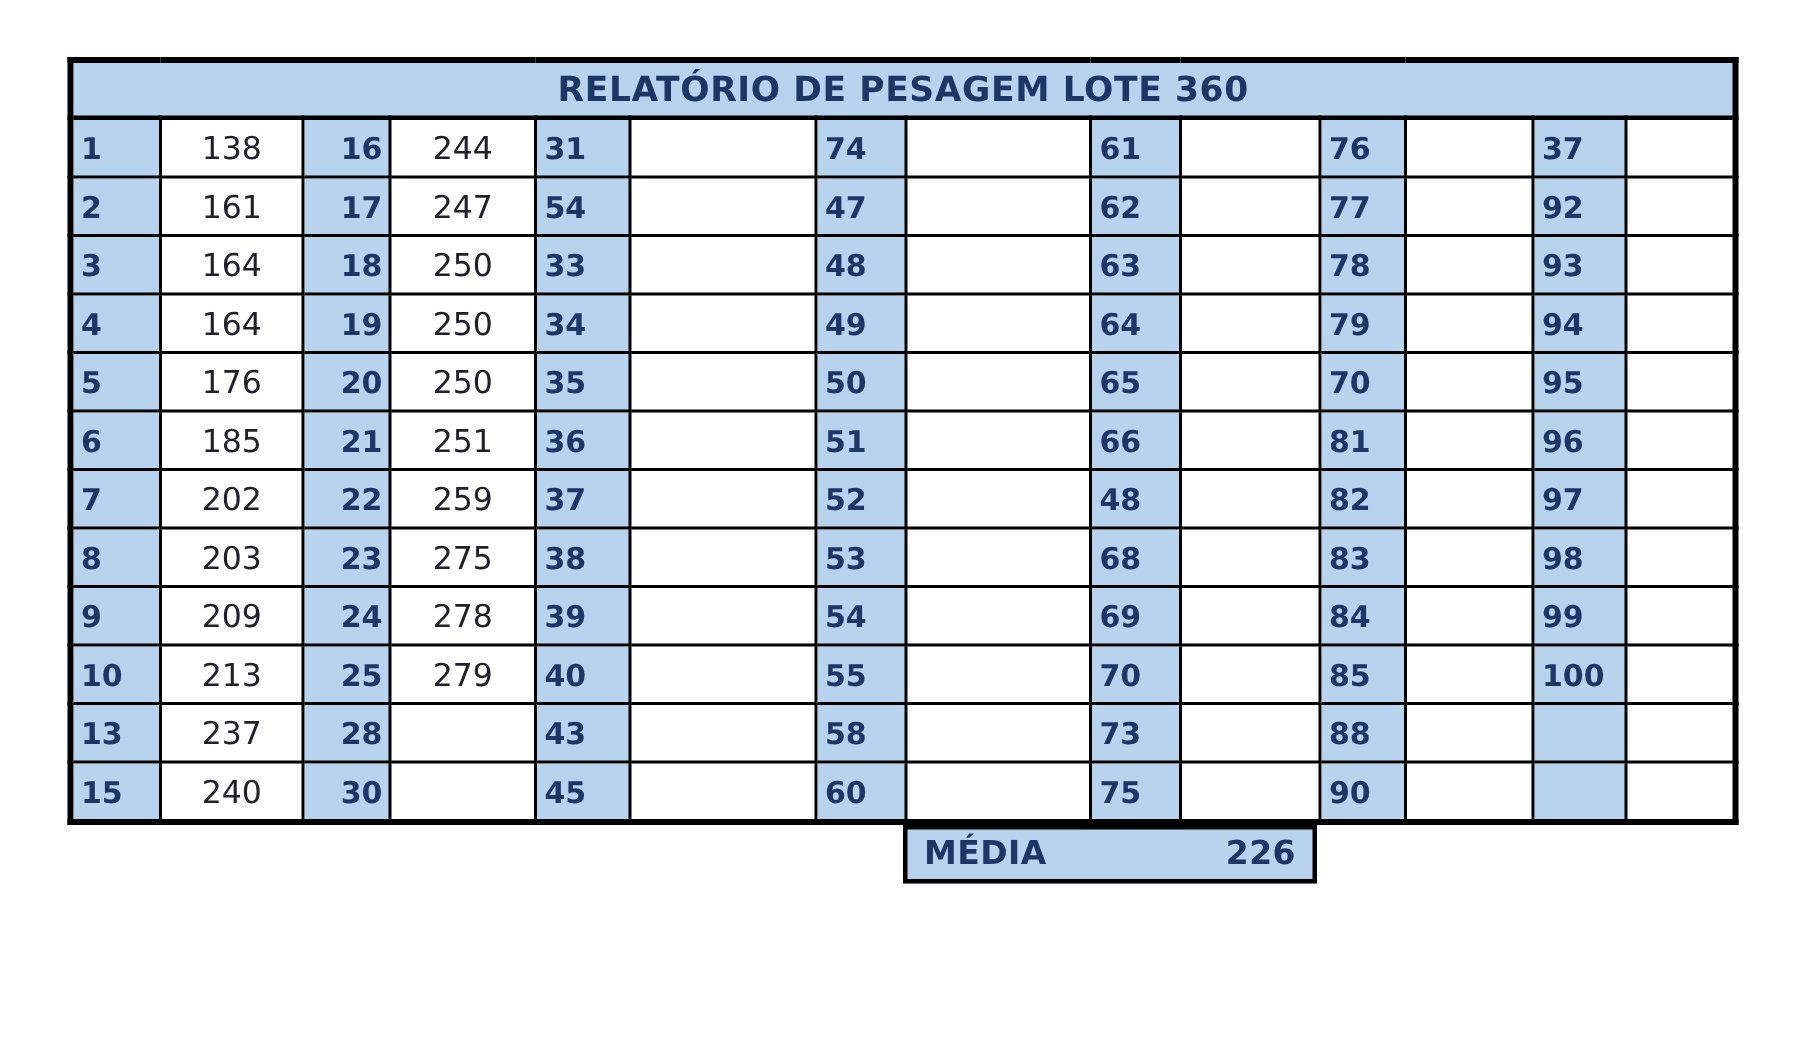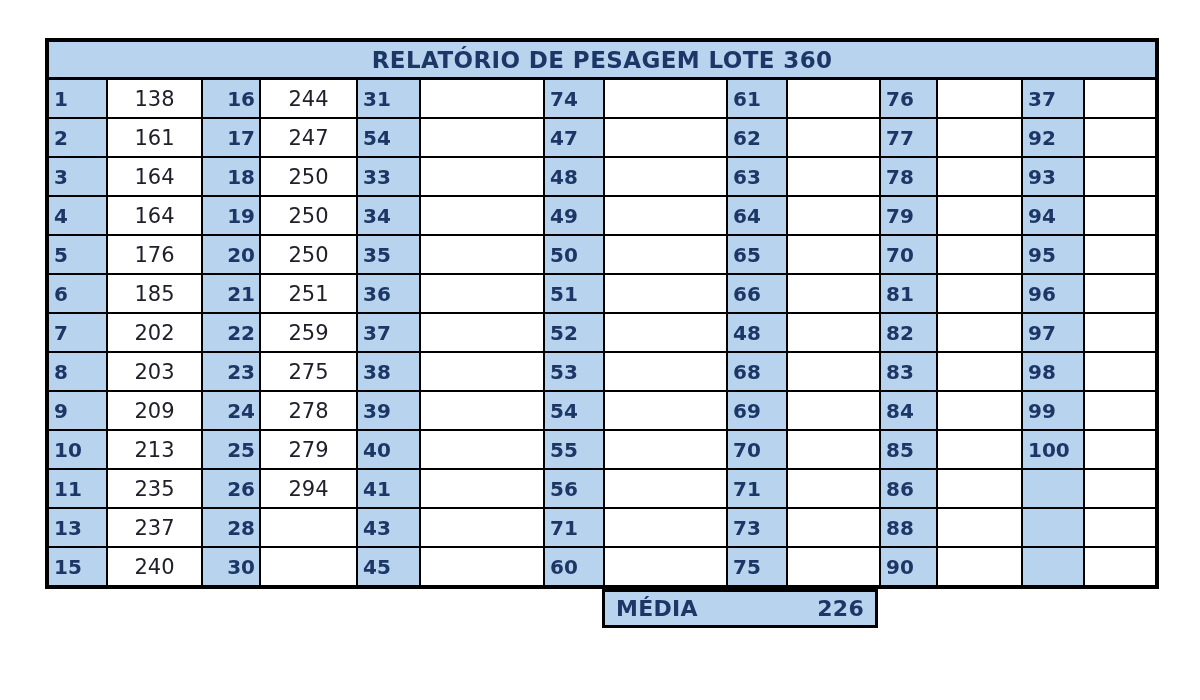--- a/index.html
+++ b/index.html
@@ -249,43 +249,27 @@
           <td class="idx">55</td>
           <td class="val"></td>
           <td class="idx">70</td>
           <td class="val"></td>
           <td class="idx">85</td>
           <td class="val"></td>
           <td class="idx">100</td>
           <td class="val"></td>
         </tr>
         <tr>
-          <td class="idx">11</td>
-          <td class="val">235</td>
-          <td class="idx right">26</td>
-          <td class="val">294</td>
-          <td class="idx">41</td>
-          <td class="val"></td>
-          <td class="idx">56</td>
-          <td class="val"></td>
-          <td class="idx">71</td>
-          <td class="val"></td>
-          <td class="idx">86</td>
-          <td class="val"></td>
-          <td class="idx"></td>
-          <td class="val"></td>
-        </tr>
-        <tr>
           <td class="idx">13</td>
           <td class="val">237</td>
           <td class="idx right">28</td>
           <td class="val"></td>
           <td class="idx">43</td>
           <td class="val"></td>
-          <td class="idx">71</td>
+          <td class="idx">58</td>
           <td class="val"></td>
           <td class="idx">73</td>
           <td class="val"></td>
           <td class="idx">88</td>
           <td class="val"></td>
           <td class="idx"></td>
           <td class="val"></td>
         </tr>
         <tr>
           <td class="idx">15</td>

